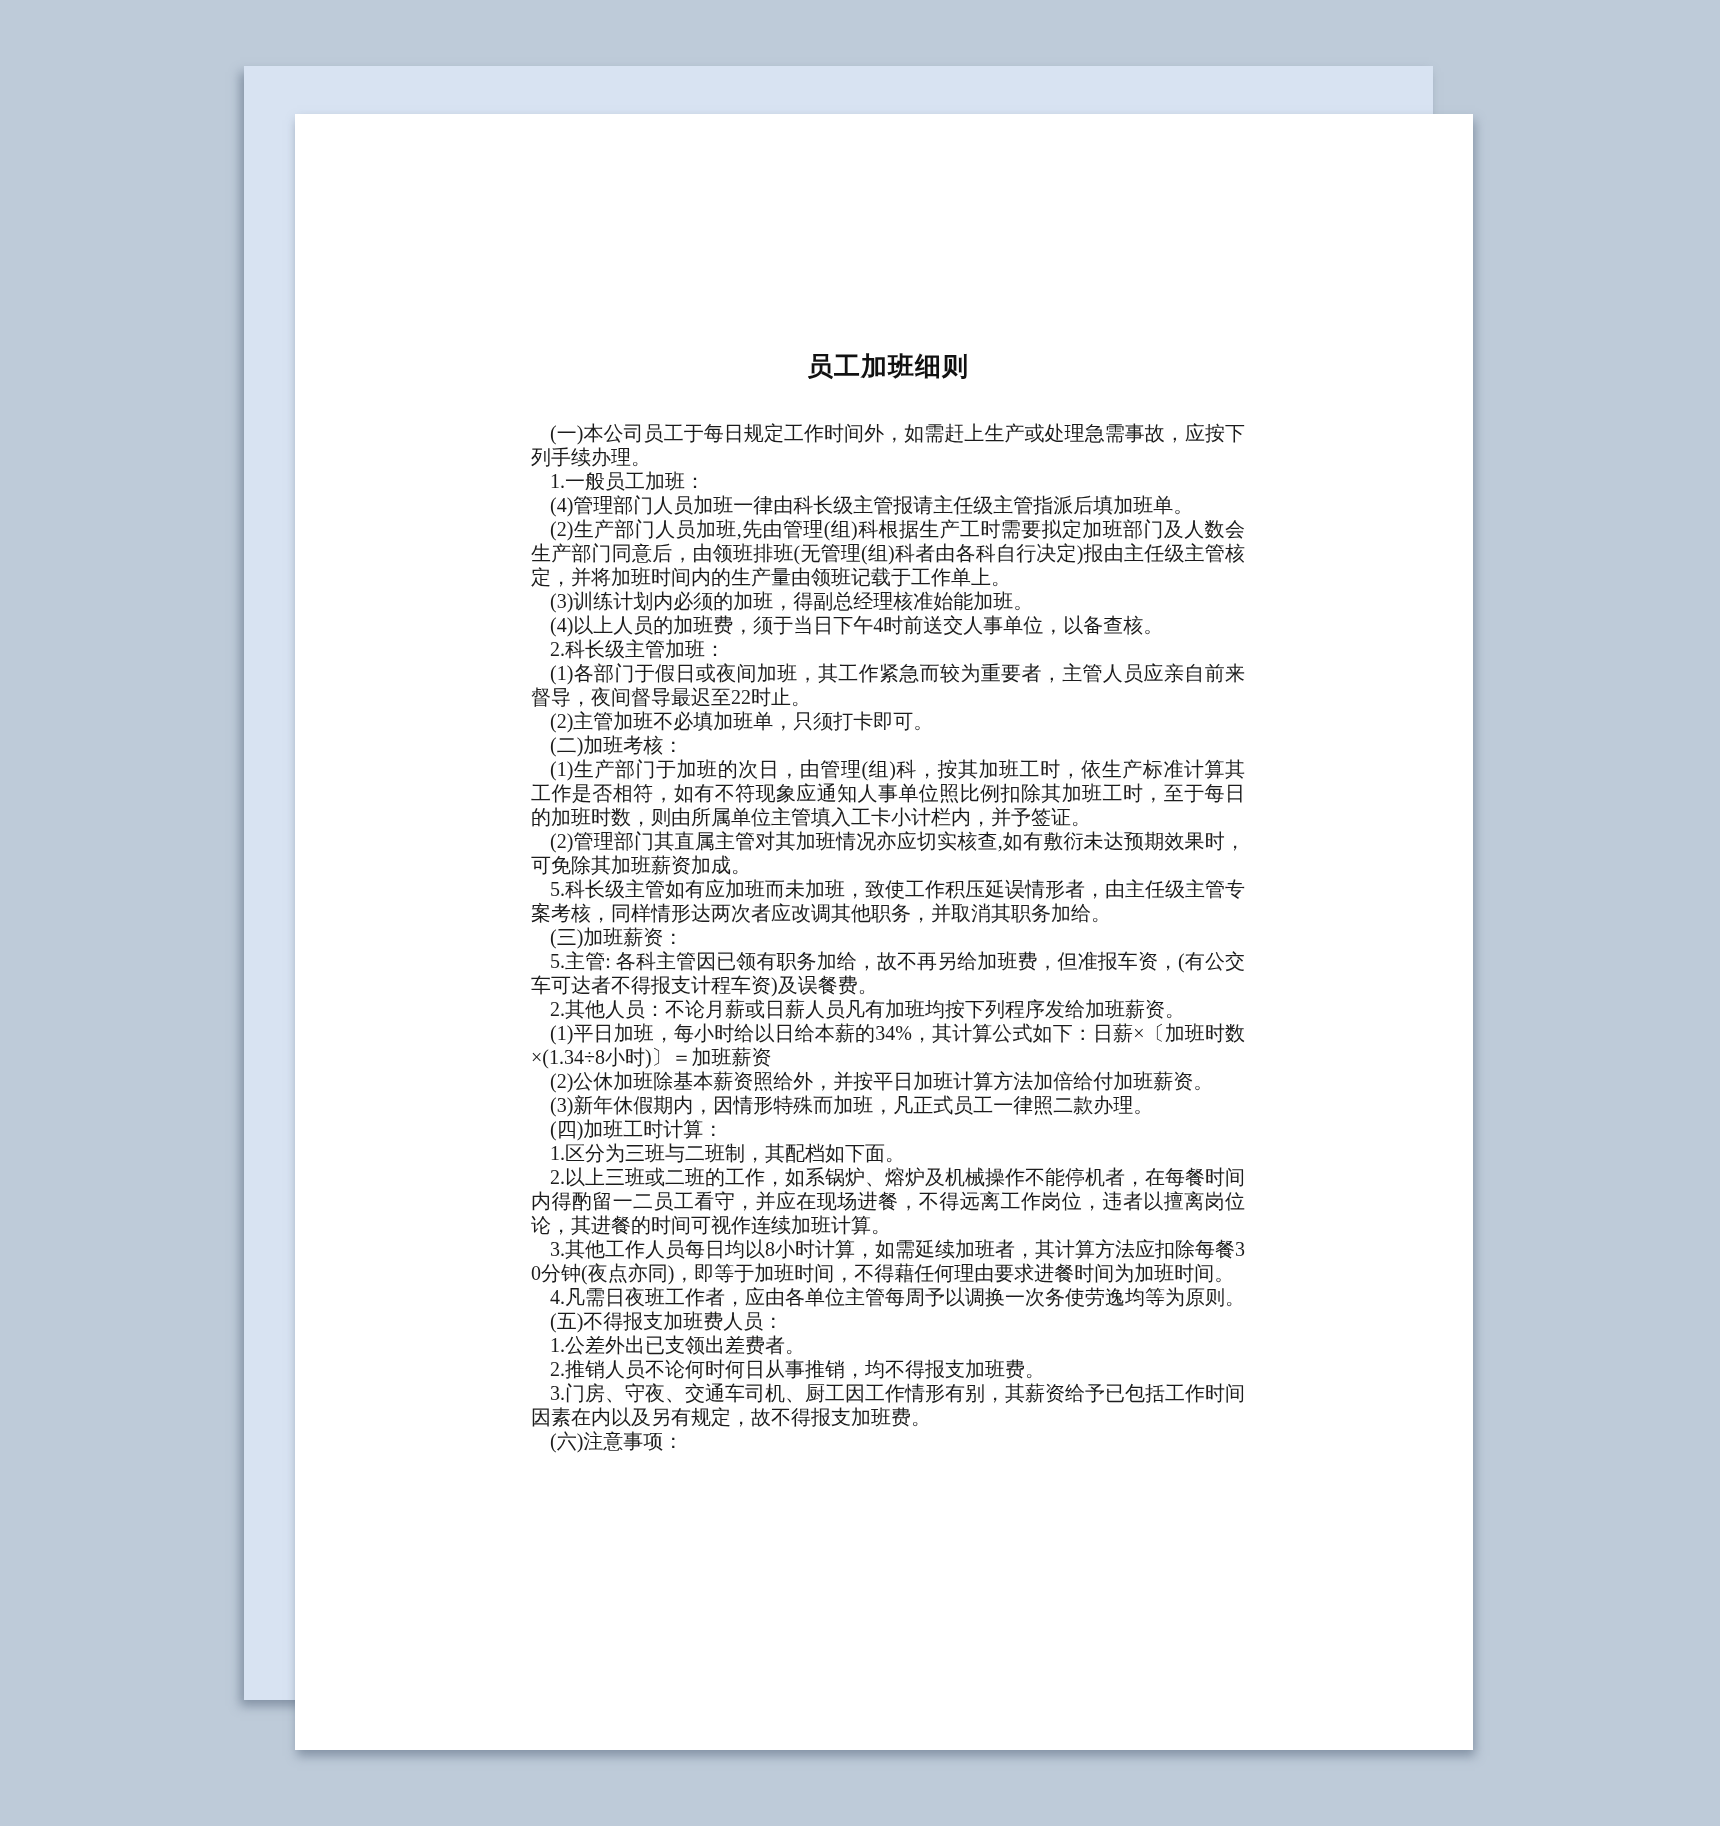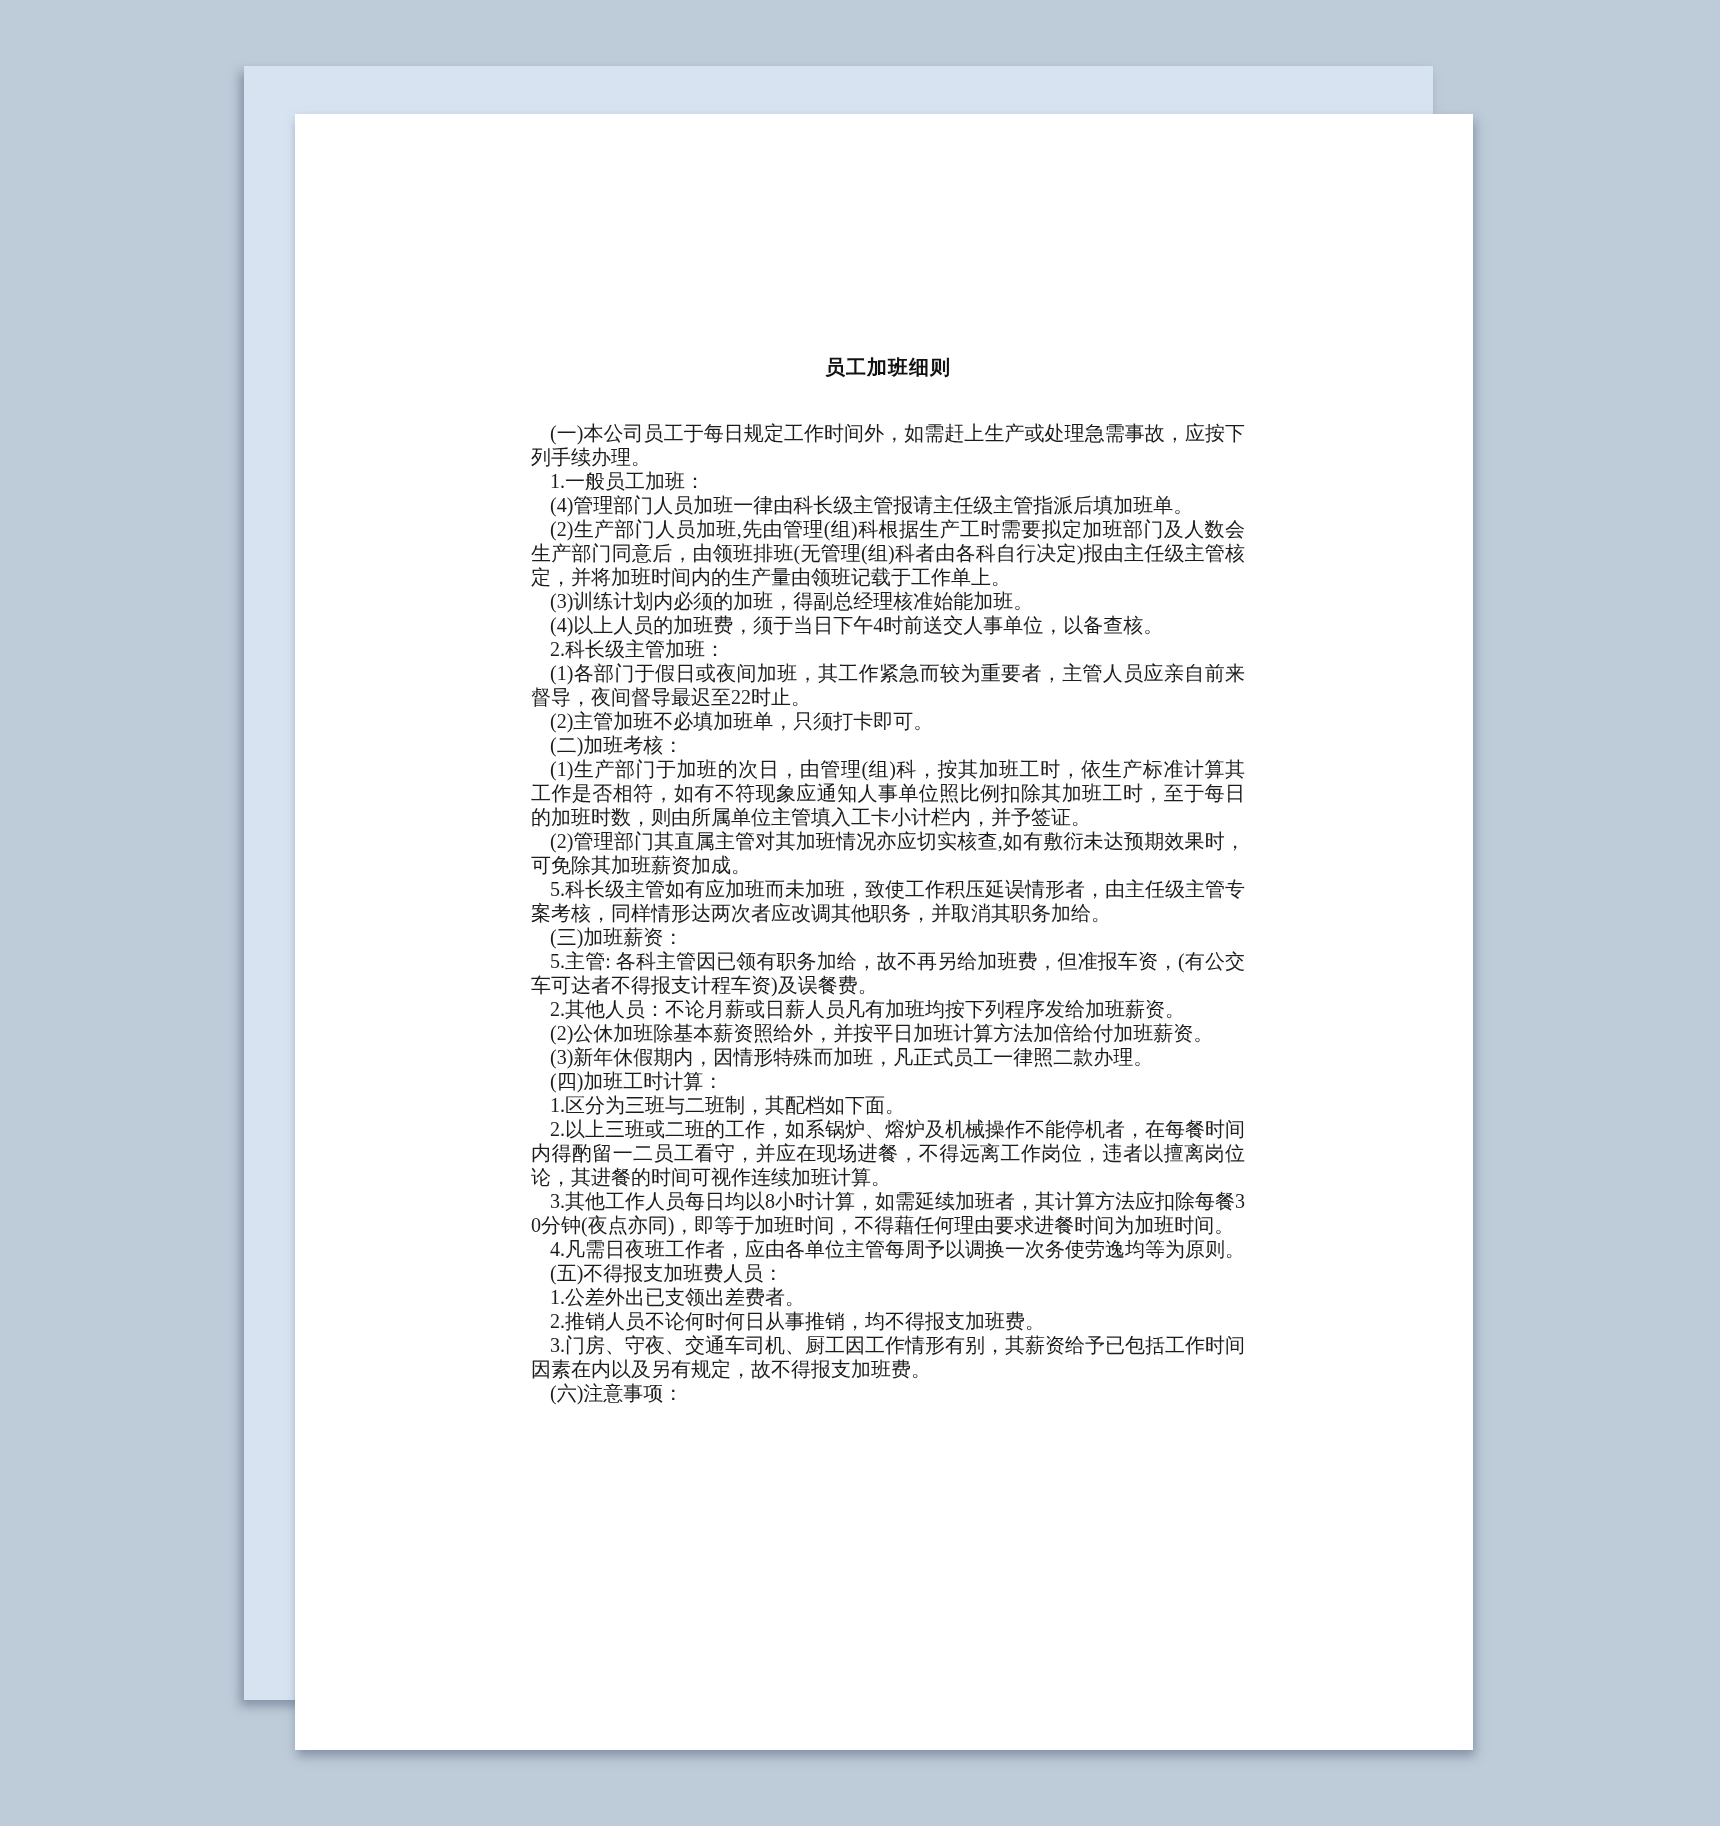--- a/index.html
+++ b/index.html
@@ -34,21 +34,21 @@
   }
   .content {
     position: absolute;
     left: 236px;
     top: 236px;
     width: 714px;
     color: #1c1c1c;
   }
   .doc-title {
     margin: 0 0 37px 0;
-    font-size: 20px;
+    font-size: 26px;
     line-height: 34px;
     font-weight: bold;
     text-align: center;
     letter-spacing: 1px;
     color: #111111;
   }
   .doc-body p {
     margin: 0;
     padding: 0;
     font-size: 20px;
@@ -77,20 +77,21 @@
         <p>2.科长级主管加班：</p>
         <p>(1)各部门于假日或夜间加班，其工作紧急而较为重要者，主管人员应亲自前来督导，夜间督导最迟至22时止。</p>
         <p>(2)主管加班不必填加班单，只须打卡即可。</p>
         <p>(二)加班考核：</p>
         <p>(1)生产部门于加班的次日，由管理(组)科，按其加班工时，依生产标准计算其工作是否相符，如有不符现象应通知人事单位照比例扣除其加班工时，至于每日的加班时数，则由所属单位主管填入工卡小计栏内，并予签证。</p>
         <p>(2)管理部门其直属主管对其加班情况亦应切实核查,如有敷衍未达预期效果时，可免除其加班薪资加成。</p>
         <p>5.科长级主管如有应加班而未加班，致使工作积压延误情形者，由主任级主管专案考核，同样情形达两次者应改调其他职务，并取消其职务加给。</p>
         <p>(三)加班薪资：</p>
         <p>5.主管: 各科主管因已领有职务加给，故不再另给加班费，但准报车资，(有公交车可达者不得报支计程车资)及误餐费。</p>
         <p>2.其他人员：不论月薪或日薪人员凡有加班均按下列程序发给加班薪资。</p>
+        <p>(1)平日加班，每小时给以日给本薪的34%，其计算公式如下：日薪×〔加班时数×(1.34÷8小时)〕＝加班薪资</p>
         <p>(2)公休加班除基本薪资照给外，并按平日加班计算方法加倍给付加班薪资。</p>
         <p>(3)新年休假期内，因情形特殊而加班，凡正式员工一律照二款办理。</p>
         <p>(四)加班工时计算：</p>
         <p>1.区分为三班与二班制，其配档如下面。</p>
         <p>2.以上三班或二班的工作，如系锅炉、熔炉及机械操作不能停机者，在每餐时间内得酌留一二员工看守，并应在现场进餐，不得远离工作岗位，违者以擅离岗位论，其进餐的时间可视作连续加班计算。</p>
         <p>3.其他工作人员每日均以8小时计算，如需延续加班者，其计算方法应扣除每餐30分钟(夜点亦同)，即等于加班时间，不得藉任何理由要求进餐时间为加班时间。</p>
         <p>4.凡需日夜班工作者，应由各单位主管每周予以调换一次务使劳逸均等为原则。</p>
         <p>(五)不得报支加班费人员：</p>
         <p>1.公差外出已支领出差费者。</p>
         <p>2.推销人员不论何时何日从事推销，均不得报支加班费。</p>

